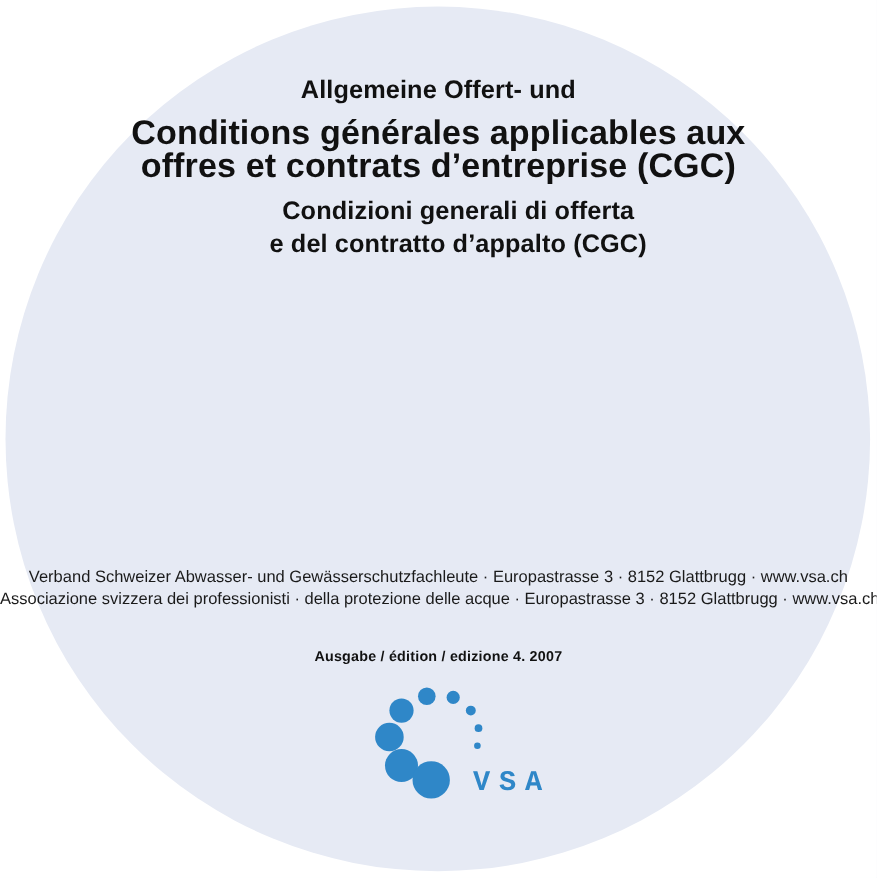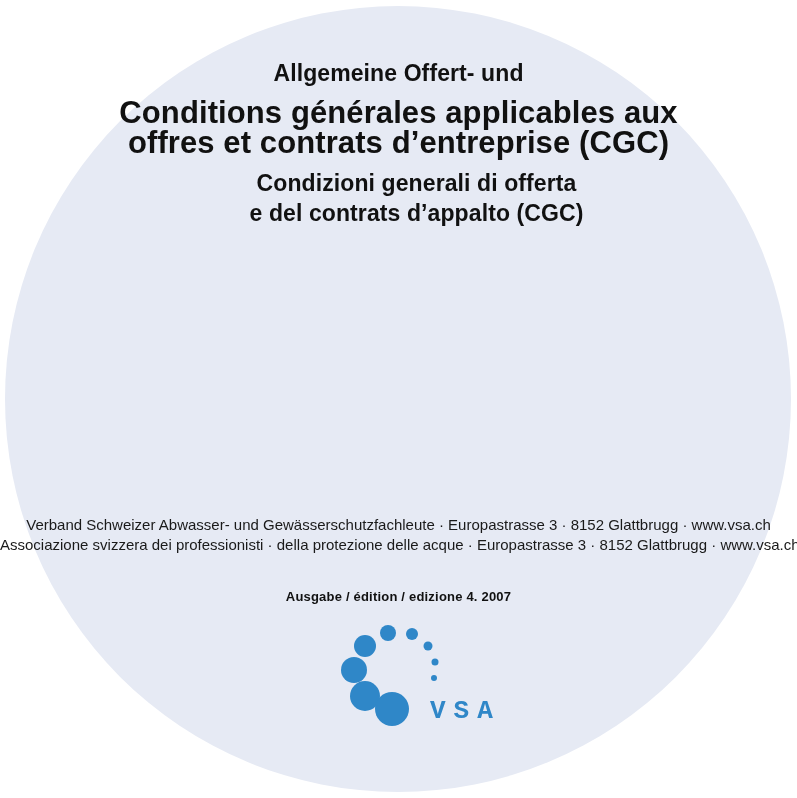--- a/index.html
+++ b/index.html
@@ -36,21 +36,21 @@
     height: 798px;
   }
   .titles {
     position: absolute;
     left: 0;
     top: 58px;
     width: 797px;
     text-align: center;
   }
   .title-block {
-    margin: 0;
+    margin: 8px;
     color: #111111;
     font-weight: bold;
     letter-spacing: 0.1px;
   }
   .title-de {
     font-size: 23px;
     line-height: 30px;
     margin-bottom: 10px;
   }
   .title-fr {
@@ -124,21 +124,21 @@
     <div class="titles">
       <div class="title-block title-de">
         <span class="line">Allgemeine Offert- und</span>
       </div>
       <div class="title-block title-fr">
         <span class="line">Conditions générales applicables aux</span>
         <span class="line">offres et contrats d’entreprise (CGC)</span>
       </div>
       <div class="title-block title-it">
         <span class="line">Condizioni generali di offerta</span>
-        <span class="line">e del contrats d’appalto (CGC)</span>
+        <span class="line">e del contratto d’appalto (CGC)</span>
       </div>
     </div>
 
     <div class="imprint">
       <span class="line">Verband Schweizer Abwasser- und Gewässerschutzfachleute · Europastrasse 3 · 8152 Glattbrugg · www.vsa.ch</span>
       <span class="line">Associazione svizzera dei professionisti · della protezione delle acque · Europastrasse 3 · 8152 Glattbrugg · www.vsa.ch</span>
     </div>
 
     <div class="edition">Ausgabe / édition / edizione 4. 2007</div>
 

